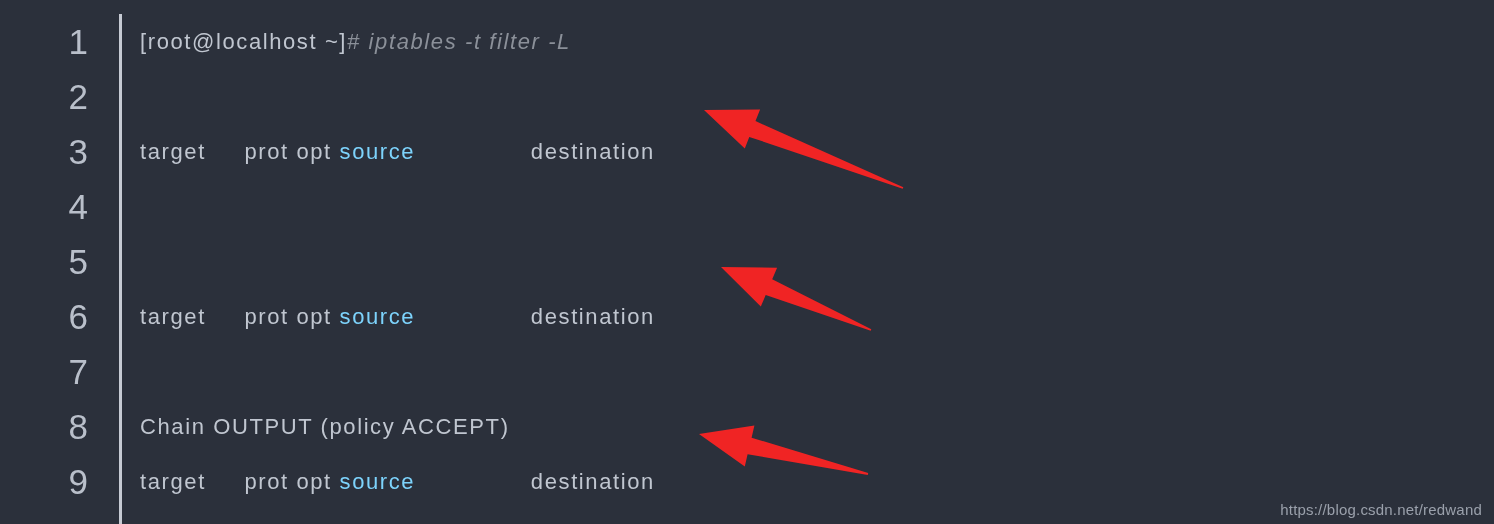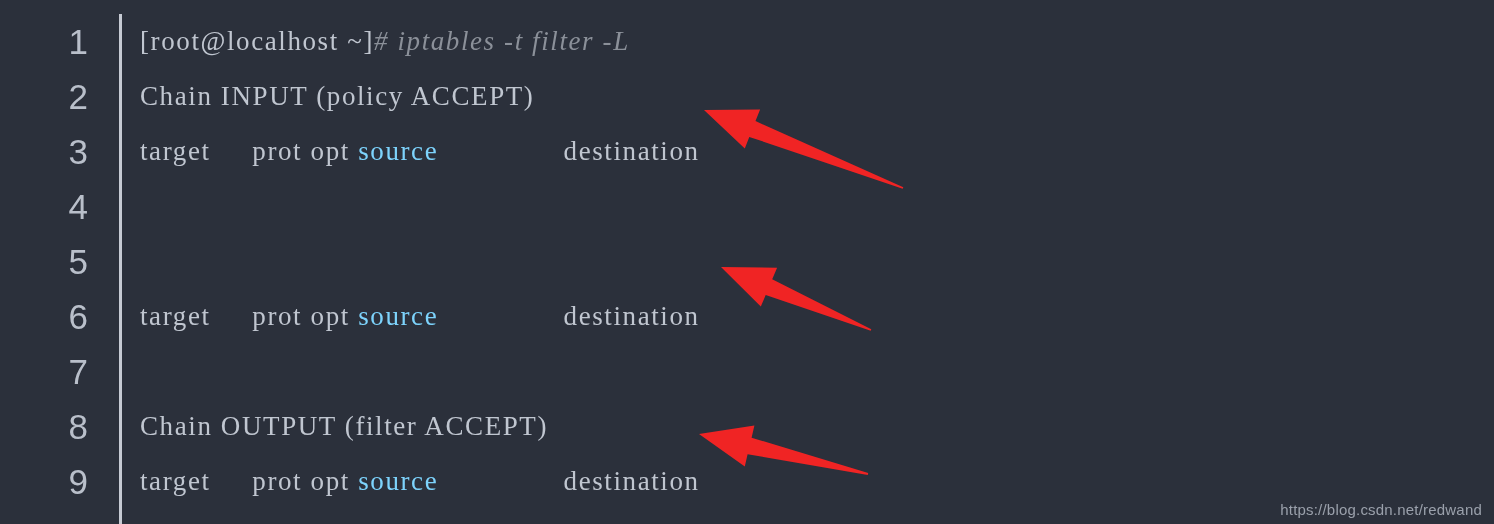--- a/index.html
+++ b/index.html
@@ -51,22 +51,22 @@
     top: 0;
     width: 1354px;
     height: 524px;
   }
   .code-line {
     position: absolute;
     left: 0;
     height: 55px;
     line-height: 55px;
     white-space: pre;
-    font-family: Liberation Serif, serif;
-    font-size: 27px;
+    font-family: Liberation Sans, sans-serif;
+    font-size: 22px;
     letter-spacing: 1.6px;
     color: #c0c6d0;
   }
   .tok-comment {
     color: #8b9099;
     font-style: italic;
   }
   .tok-keyword {
     color: #7dd3fc;
   }
@@ -106,26 +106,25 @@
     <div class="line-no" style="top:179px">4</div>
     <div class="line-no" style="top:234px">5</div>
     <div class="line-no" style="top:289px">6</div>
     <div class="line-no" style="top:344px">7</div>
     <div class="line-no" style="top:399px">8</div>
     <div class="line-no" style="top:454px">9</div>
   </div>
 
   <div class="code">
     <div class="code-line" style="top:14px"><span>[root@localhost ~]</span><span class="tok-comment"># iptables -t filter -L</span></div>
-    <div class="code-line" style="top:69px"><span>Chain INPUT (policy ACCEPT)</span></div>
     <div class="code-line" style="top:124px"><span>target     prot opt </span><span class="tok-keyword">source</span><span>               destination</span></div>
     <div class="code-line" style="top:179px"></div>
     <div class="code-line" style="top:289px"><span>target     prot opt </span><span class="tok-keyword">source</span><span>               destination</span></div>
     <div class="code-line" style="top:344px"></div>
-    <div class="code-line" style="top:399px"><span>Chain OUTPUT (filter ACCEPT)</span></div>
+    <div class="code-line" style="top:399px"><span>Chain OUTPUT (policy ACCEPT)</span></div>
     <div class="code-line" style="top:454px"><span>target     prot opt </span><span class="tok-keyword">source</span><span>               destination</span></div>
   </div>
 
   <svg class="arrow-layer" width="1494" height="524" viewBox="0 0 1494 524" xmlns="http://www.w3.org/2000/svg">
     <g id="arrows-group">
         <polygon points="704.0,110.0 744.8,148.5 749.3,136.9 902.7,188.8 903.3,187.2 755.5,121.1 760.1,109.4" fill="#f02424"></polygon>
         <polygon points="721.0,267.0 760.8,306.5 765.7,295.0 870.7,330.8 871.3,329.2 772.2,279.3 777.1,267.8" fill="#f02424"></polygon>
         <polygon points="699.0,434.0 744.8,466.4 747.6,454.2 867.8,474.9 868.2,473.1 751.6,437.7 754.4,425.5" fill="#f02424"></polygon>
       </g>
   </svg>

